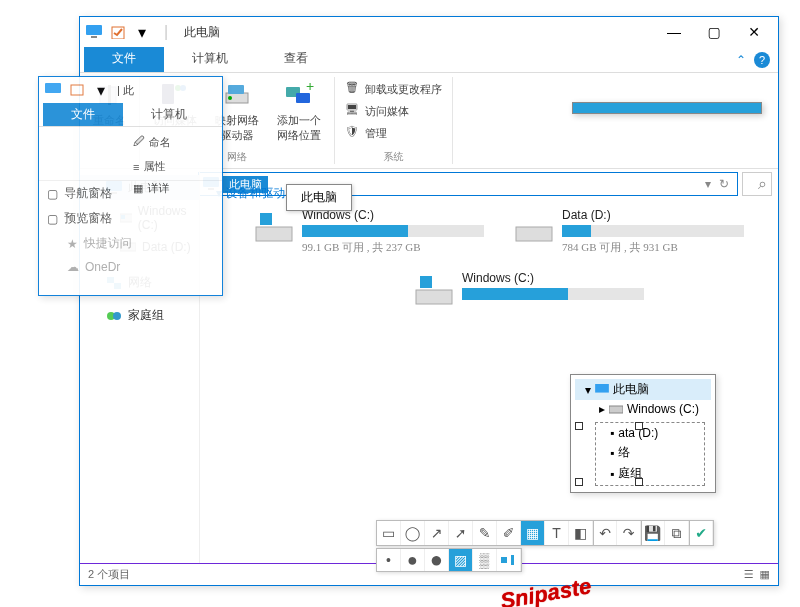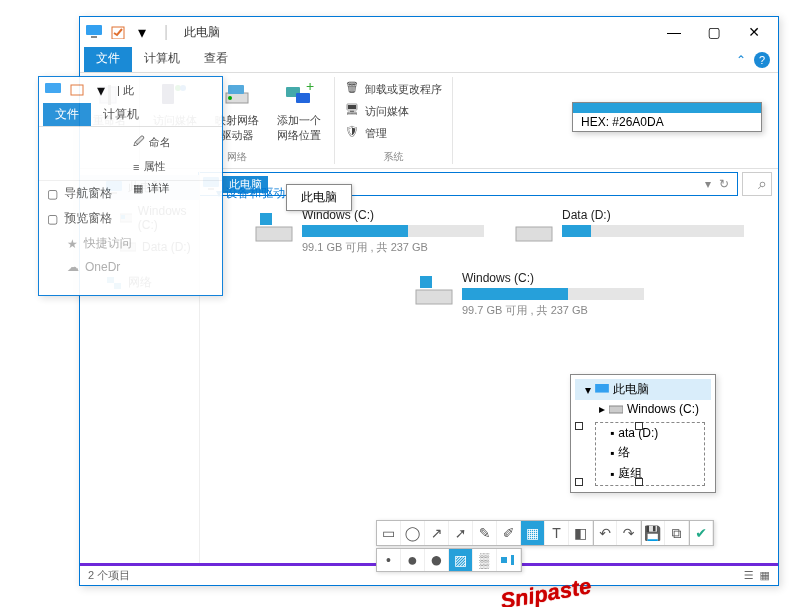--- a/index.html
+++ b/index.html
@@ -6,21 +6,21 @@
 body { background: #fff; width: 800px; height: 607px; position: relative; overflow: hidden; }
 .window { position: absolute; border: 1px solid #0078d7; background: #fff; box-shadow: 2px 2px 8px rgba(0,0,0,0.15); }
 .main-window { left: 79px; top: 16px; width: 700px; height: 570px; }
 .titlebar { height: 30px; display: flex; align-items: center; padding: 0 4px; }
 .titlebar-icons { display: flex; align-items: center; gap: 4px; }
 .titlebar-icons .q { width: 20px; height: 20px; display: flex; align-items: center; justify-content: center; }
 .title-text { margin-left: 8px; font-size: 12px; color: #333; }
 .win-controls { margin-left: auto; display: flex; }
 .win-controls div { width: 40px; height: 30px; display: flex; align-items: center; justify-content: center; font-size: 14px; cursor: pointer; }
 .tabs { display: flex; height: 26px; align-items: stretch; padding-left: 4px; border-bottom: 1px solid #ddd; }
-.tab { padding: 3px 12px; font-size: 12px; color: #444; cursor: pointer; }
+.tab { padding: 3px 28px; font-size: 12px; color: #444; cursor: pointer; }
 .tab.active { background: #1a8ad6; color: #fff; }
 .tab-ctrls { margin-left: auto; display: flex; align-items: center; gap: 8px; padding-right: 8px; font-size: 12px; color: #1a8ad6; }
 .ribbon { height: 96px; background: #fff; border-bottom: 1px solid #e0e0e0; display: flex; padding: 4px 0; }
 .ribbon-group { display: flex; flex-direction: column; align-items: center; padding: 0 6px; border-right: 1px solid #e5e5e5; }
 .ribbon-group .row { display: flex; gap: 4px; }
 .ribbon-item { display: flex; flex-direction: column; align-items: center; justify-content: flex-start; width: 58px; padding: 2px; font-size: 11px; color: #444; text-align: center; cursor: pointer; }
 .ribbon-item .ico { width: 32px; height: 32px; margin-bottom: 2px; display: flex; align-items: center; justify-content: center; }
 .ribbon-mini { display: flex; align-items: center; gap: 4px; font-size: 11px; color: #444; padding: 2px 4px; cursor: pointer; }
 .ribbon-mini .ico { width: 16px; height: 16px; }
 .group-label { font-size: 10px; color: #888; margin-top: auto; }
@@ -35,22 +35,22 @@
 .side-sub { padding-left: 40px; }
 .content { position: absolute; left: 120px; top: 154px; right: 0; bottom: 22px; padding: 8px 16px; }
 .section-hdr { color: #0078d7; font-size: 12px; padding: 6px 0; }
 .drives { display: flex; flex-wrap: wrap; gap: 16px 30px; padding-left: 38px; }
 .drive { width: 230px; display: flex; gap: 8px; }
 .drive-ico { width: 40px; height: 36px; display: flex; align-items: center; justify-content: center; }
 .drive-info { flex: 1; font-size: 12px; }
 .drive-name { color: #222; }
 .bar { height: 12px; background: #e5e5e5; margin: 3px 0; position: relative; }
 .bar-fill { position: absolute; left: 0; top: 0; bottom: 0; background: #26a0da; }
-.drive-stats { color: #888; font-size: 11px; }
-.statusbar { position: absolute; left: 0; bottom: 0; right: 0; height: 22px; border-top: 3px solid #6d28d9; display: flex; align-items: center; padding: 0 8px; font-size: 11px; color: #666; }
+.drive-stats { color: #888; font-size: 11px; font-family: Liberation Serif, serif; }
+.statusbar { position: absolute; left: 0; bottom: 0; right: 0; height: 22px; border-top: 1px solid #6d28d9; display: flex; align-items: center; padding: 0 8px; font-size: 11px; color: #666; }
 .statusbar .st-icons { margin-left: auto; display: flex; gap: 6px; }
 .snipaste-text { position: absolute; left: 300px; top: 410px; color: #c00; font-weight: bold; font-size: 22px; font-style: italic; transform: rotate(-10deg); text-shadow: 0 0 1px #c00; }
 .color-panel { position: absolute; left: 572px; top: 102px; width: 190px; border: 1px solid #888; background: #fff; font-family: Consolas, monospace; font-size: 12px; box-shadow: 2px 2px 6px rgba(0,0,0,0.2); }
 .color-panel .cp-top { height: 10px; background: #26a0da; }
 .color-panel .cp-row { padding: 2px 8px; display: flex; }
 .toolbar { position: absolute; left: 376px; top: 520px; display: flex; border: 1px solid #bbb; background: #fff; height: 26px; box-shadow: 1px 1px 4px rgba(0,0,0,0.15); }
 .toolbar2 { position: absolute; left: 376px; top: 548px; display: flex; border: 1px solid #bbb; background: #fff; height: 24px; box-shadow: 1px 1px 4px rgba(0,0,0,0.15); }
 .tb-item { width: 24px; height: 100%; display: flex; align-items: center; justify-content: center; font-size: 14px; color: #555; cursor: pointer; border-right: 1px solid #eee; }
 .tb-item.active { background: #26a0da; color: #fff; }
 .tb-sep { border-left: 1px solid #bbb; }
@@ -212,20 +212,27 @@
     </div>
     <div style="height:12px"></div>
     <div class="side-item">
       <svg width="16" height="14">
           <rect x="1" y="1" width="7" height="6" fill="#4ad"></rect>
           <rect x="8" y="7" width="7" height="6" fill="#4ad"></rect>
         </svg>
       <span>网络</span>
     </div>
     <div style="height:8px"></div>
+    <div class="side-item">
+      <svg width="16" height="14">
+          <circle cx="5" cy="7" r="4" fill="#5c5"></circle>
+          <circle cx="11" cy="7" r="4" fill="#39c"></circle>
+        </svg>
+      <span>家庭组</span>
+    </div>
   </div>
 
   <div class="content">
     <div class="section-hdr">▾ <span>设备和驱动器 (2)</span></div>
     <div class="drives">
       <div class="drive">
         <div class="drive-ico">
             <svg width="40" height="34">
               <rect x="2" y="18" width="36" height="14" fill="#ddd" stroke="#aaa"></rect>
               <rect x="6" y="4" width="12" height="12" fill="#26a0da"></rect>
@@ -243,35 +250,35 @@
         <div class="drive-ico">
             <svg width="40" height="34">
               <rect x="2" y="18" width="36" height="14" fill="#ddd" stroke="#aaa"></rect>
             </svg>
           </div>
         <div class="drive-info">
           <div class="drive-name">Data (D:)</div>
           <div class="bar">
               <div class="bar-fill" style="width:16%"></div>
             </div>
+          <div class="drive-stats">784 GB 可用 , 共 931 GB</div>
         </div>
       </div>
       <div class="drive" style="margin-left:160px">
         <div class="drive-ico">
             <svg width="40" height="34">
               <rect x="2" y="18" width="36" height="14" fill="#ddd" stroke="#aaa"></rect>
               <rect x="6" y="4" width="12" height="12" fill="#26a0da"></rect>
             </svg>
           </div>
         <div class="drive-info">
           <div class="drive-name">Windows (C:)</div>
           <div class="bar">
               <div class="bar-fill" style="width:58%"></div>
             </div>
-          <div class="drive-stats">99.7 GB 可用 , 共 237 GB</div>
         </div>
       </div>
     </div>
     <div class="snipaste-text">Snipaste</div>
   </div>
 
   <div class="statusbar">
     <span>2 个项目</span>
     <div class="st-icons">
       <span>☰</span>
@@ -333,21 +340,20 @@
   <div class="ov-side" style="padding-left:28px;color:#aaa">
       <span>☁</span>
       <span>OneDr</span>
     </div>
 </div>
 
 <div class="tooltip-box">此电脑</div>
 
 <div class="color-panel">
   <div class="cp-top"></div>
-  <div class="cp-row">HEX:     #26A0DA</div>
 </div>
 
 <div class="tree-popup">
   <div class="tree-row top">▾ <svg class="ico-monitor" viewBox="0 0 16 14" style="width:14px;height:12px">
         <rect x="0" y="0" width="16" height="10" fill="#33a0f0"></rect>
       </svg> <span>此电脑</span></div>
   <div class="tree-row" style="padding-left:24px">▸ <svg width="14" height="10">
         <rect x="0" y="2" width="14" height="7" fill="#ccc" stroke="#888"></rect>
       </svg> <span>Windows (C:)</span></div>
   <div style="padding-left:14px;position:relative">

